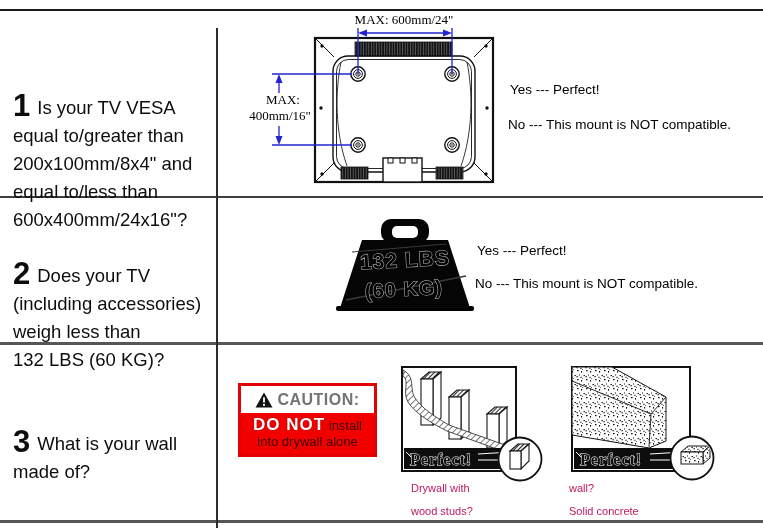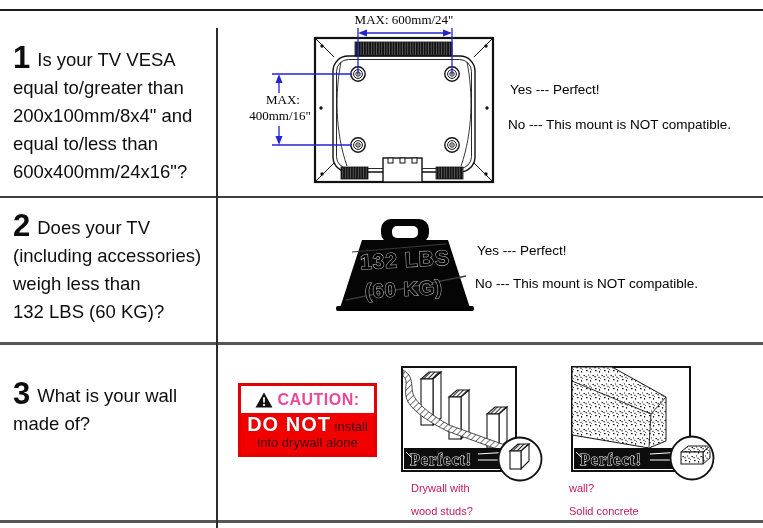--- a/index.html
+++ b/index.html
@@ -3,35 +3,35 @@
 <meta charset="utf-8">
 <style>
   html,body{margin:0;padding:0;background:#fff;}
   .page{position:relative;width:763px;height:528px;background:#fff;overflow:hidden;
         font-family:"Liberation Sans",sans-serif;color:#111;}
   .abs{position:absolute;}
   
   .hline{position:absolute;left:0;width:763px;background:#3f3f3f;}
   .vline{position:absolute;width:2px;background:#2c2c2c;}
   
-  .q{position:absolute;font-size:18.5px;line-height:28px;color:#0d0d0d;white-space:nowrap;}
+  .q{position:absolute;font-size:18.5px;line-height:28px;color:#0d0d0d;white-space:nowrap;margin-top:48px;}
   .qnum{font-size:31px;font-weight:bold;margin-right:7px;vertical-align:-2px;}
   
   .ans{position:absolute;font-size:13.5px;color:#000;white-space:nowrap;}
   .ans b{font-weight:normal;}
   
   .caption{position:absolute;font-size:11px;line-height:23px;color:#be185d;white-space:nowrap;}
   
   .caution{position:absolute;left:238px;top:383px;width:139px;height:74px;box-sizing:border-box;
            border:3px solid #e30000;background:#f20000;display:flex;flex-direction:column;}
   .caution-top{height:27px;background:#fff;display:flex;align-items:center;justify-content:center;gap:4px;}
-  .caution-title{font-size:16px;font-weight:bold;color:#ec4899;letter-spacing:0.5px;text-align:right;}
+  .caution-title{font-size:16px;font-weight:bold;color:#737373;letter-spacing:0.5px;text-align:right;}
   .caution-body{flex:1;display:flex;flex-direction:column;align-items:center;justify-content:center;
                 font-size:13px;line-height:16px;}
-  .c-strong{font-weight:bold;font-size:20px;color:#ffffff;letter-spacing:1px;
+  .c-strong{font-weight:bold;font-size:17px;color:#ffffff;letter-spacing:1px;
             text-shadow:0 0 1px #5a0000;}
   .c-rest{color:#3d0000;}
   svg text{font-family:"Liberation Sans",sans-serif;}
   .dimtxt{font-family:"Liberation Serif",serif;font-size:13px;fill:#000;}
   .bannertxt{font-family:"Liberation Serif",serif;font-size:16px;font-weight:bold;letter-spacing:1px;
              fill:#111;stroke:#fff;stroke-width:0.9;paint-order:stroke;}
   .weighttxt{font-weight:bold;fill:#000;stroke:#b9b9b9;paint-order:stroke;letter-spacing:1px;}
 </style>
 </head>
 <body>

